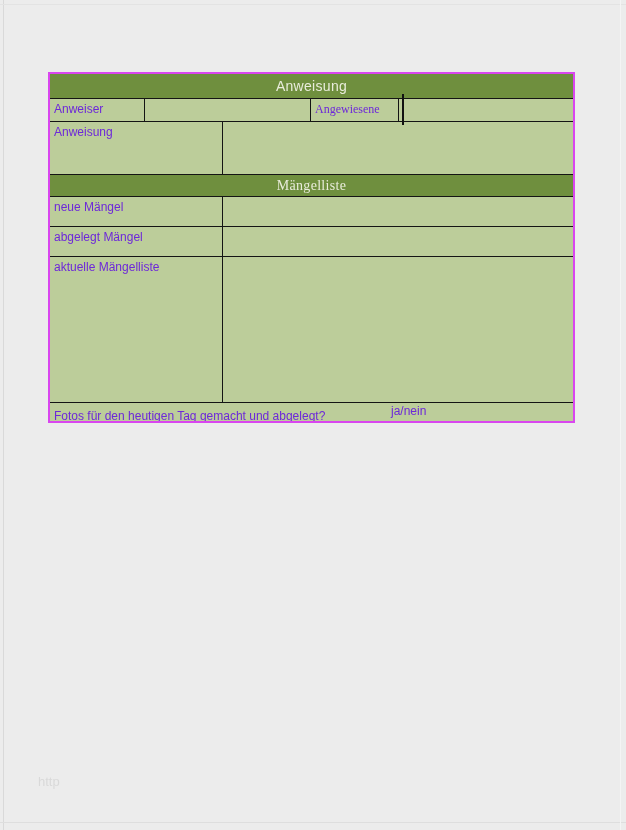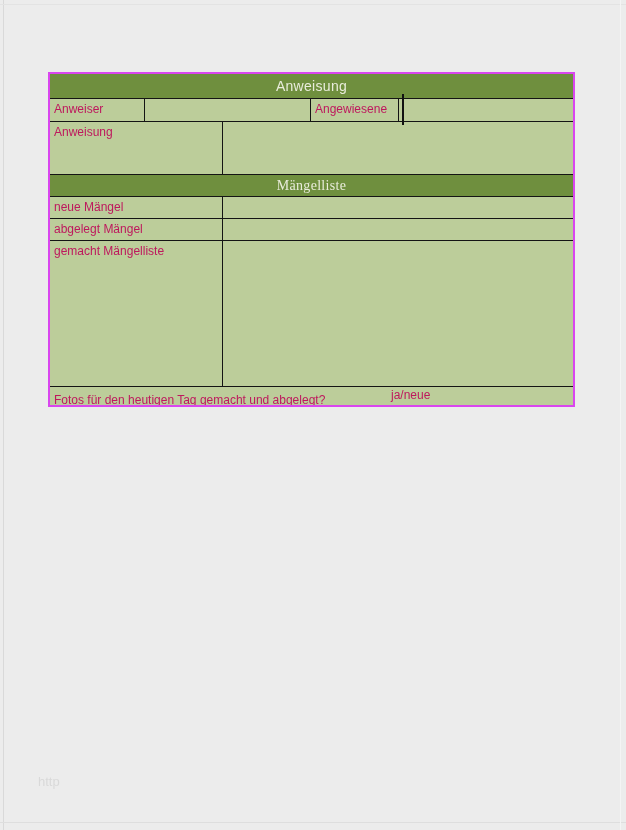--- a/index.html
+++ b/index.html
@@ -39,36 +39,36 @@
     line-height: 24px;
     letter-spacing: 0.3px;
   }
   .band.b-maengel { height: 22px; line-height: 21px; font-family: Liberation Serif, serif; }
   .band.b-fotos   { height: 26px; line-height: 25px; }
   .row { display: flex; border-bottom: 1px solid #141414; }
   .row:last-child { border-bottom: none; }
   .cell {
     background: #bccd9a;
     font-size: 12px;
-    color: #be185d;
+    color: #6d28d9;
     padding: 3px 4px 2px 4px;
     border-right: 1px solid #141414;
     overflow: hidden;
     white-space: nowrap;
   }
   .cell.last { border-right: none; flex: 1; }
   .r-anweiser { height: 23px; }
   .r-anweisung { height: 53px; }
-  .r-small { height: 22px; justify-content: space-between; }
+  .r-small { height: 30px; justify-content: space-between; }
   .r-tall { height: 146px; }
   .r-bottom { height: 18px; }
   .r-bottom .cell { padding-top: 6px; }
   .w-label1 { width: 95px; }
   .w-input1 { width: 166px; }
-  .w-label2 { width: 88px; padding-right: 0; }
+  .w-label2 { width: 88px; padding-right: 0; font-family: Liberation Serif, serif; }
   .w-label3 { width: 173px; }
   .q-cell { position: relative; }
   .answer {
     position: absolute;
     left: 341px;
     top: 1px;
   }
   .text-cursor {
     position: absolute;
     left: 402px;
@@ -116,29 +116,29 @@
       <div class="cell w-label3">neue Mängel</div>
       <div class="cell last"></div>
     </div>
 
     <div class="row r-small">
       <div class="cell w-label3">abgelegt Mängel</div>
       <div class="cell last"></div>
     </div>
 
     <div class="row r-tall">
-      <div class="cell w-label3">gemacht Mängelliste</div>
+      <div class="cell w-label3">aktuelle Mängelliste</div>
       <div class="cell last"></div>
     </div>
 
 
     <div class="row r-bottom">
       <div class="cell last q-cell">
         <span>Fotos für den heutigen Tag gemacht und abgelegt?</span>
-        <span class="answer">ja/neue</span>
+        <span class="answer">ja/nein</span>
       </div>
     </div>
 
   </div>
 
   <div class="text-cursor"></div>
 
   <div class="watermark">http</div>
 </div>
 

